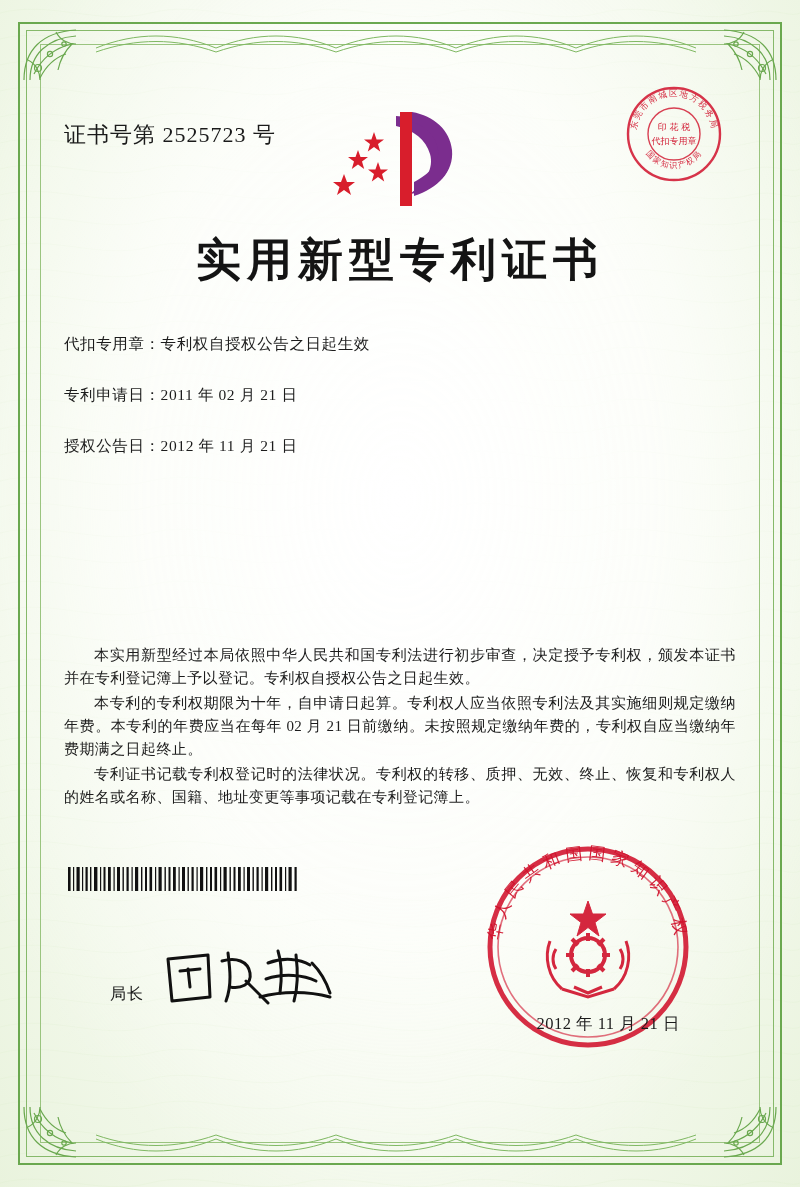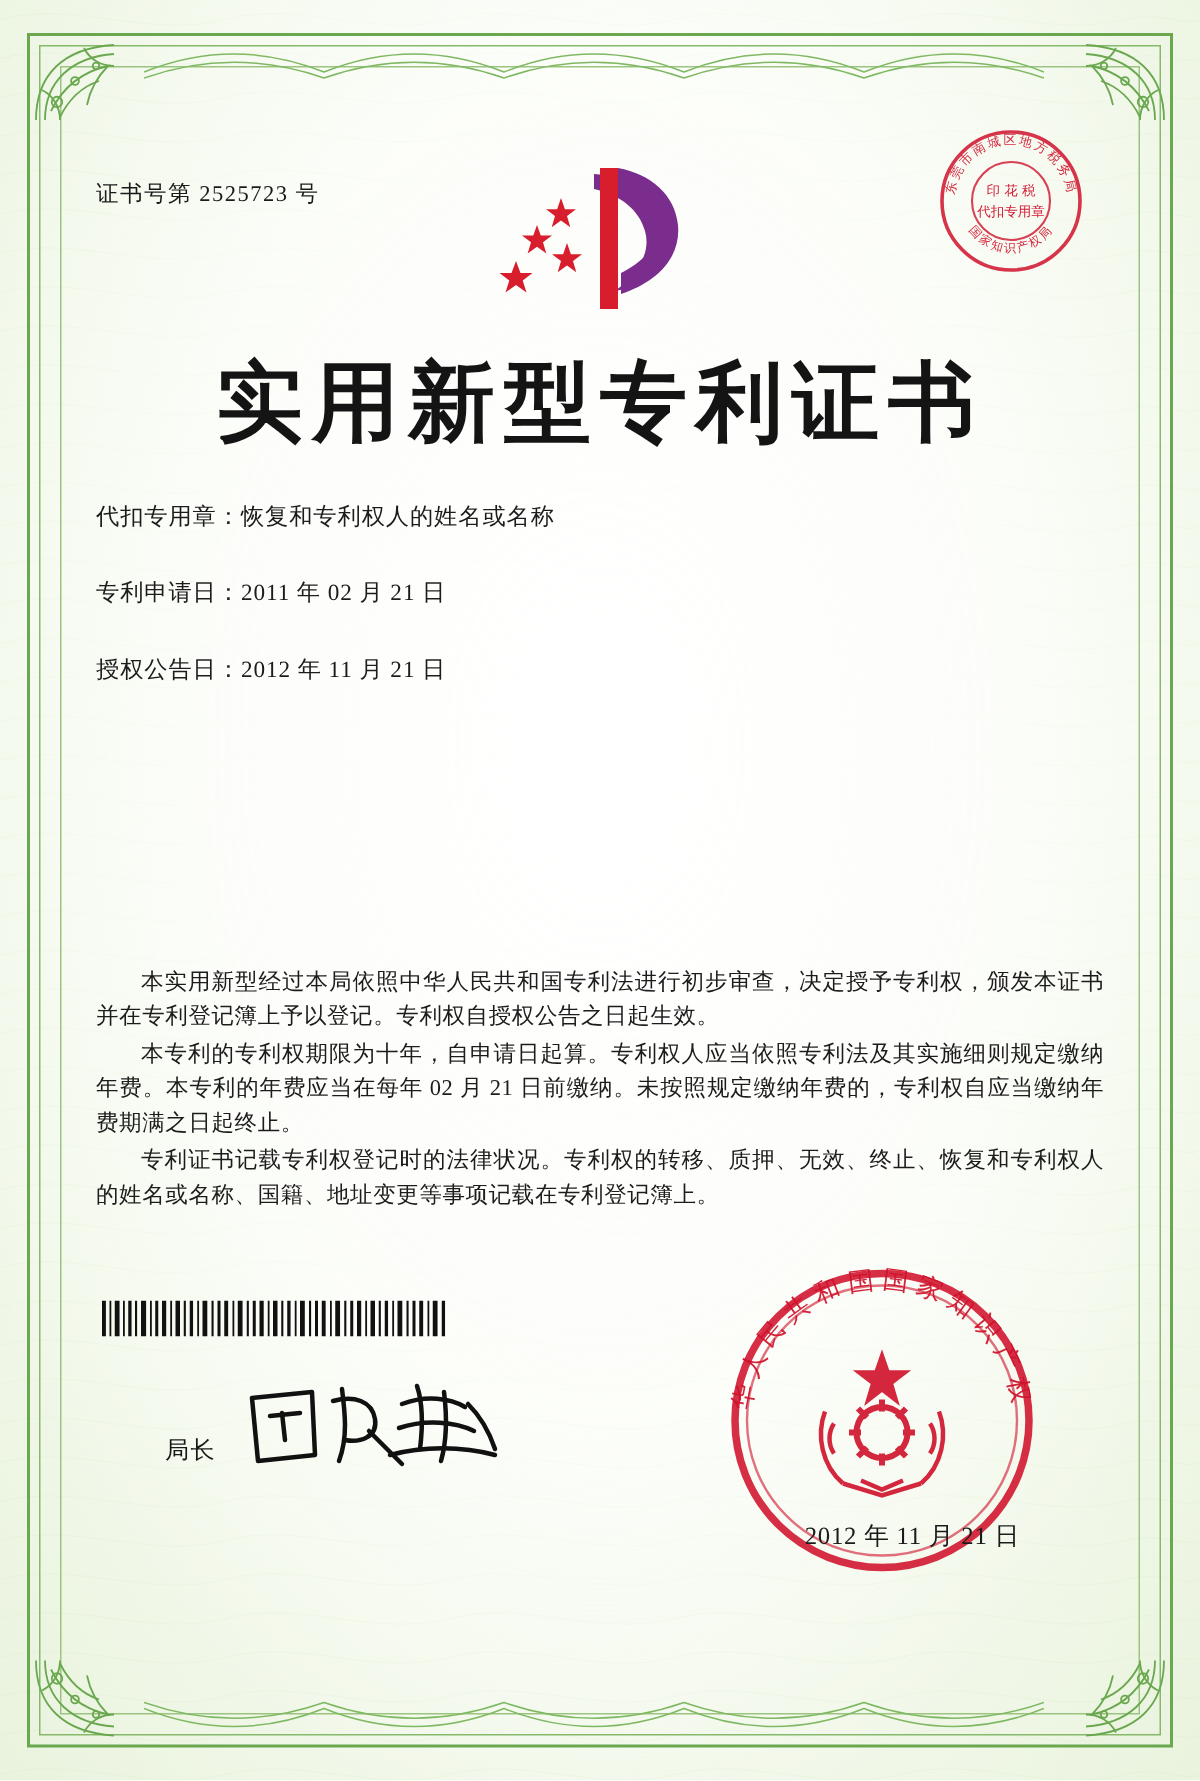--- a/index.html
+++ b/index.html
@@ -80,21 +80,21 @@
     top: 44px;
     right: 40px;
     bottom: 44px;
   }
 
   
   .cert-no {
     position: absolute;
     left: 24px;
     top: 76px;
-    font-size: 15px;
+    font-size: 22px;
     color: #1a1a1a;
     letter-spacing: 1px;
     white-space: nowrap;
   }
 
   
   .logo {
     position: absolute;
     left: 50%;
     top: 62px;
@@ -111,21 +111,21 @@
     width: 104px;
     height: 104px;
   }
 
   .main-title {
     position: absolute;
     left: 0;
     right: 0;
     top: 186px;
     text-align: center;
-    font-size: 58px;
+    font-size: 45px;
     letter-spacing: 6px;
     font-weight: bold;
     color: #141414;
     font-family: "DejaVu Serif", "Liberation Serif", serif;
   }
 
   .fields {
     position: absolute;
     left: 24px;
     right: 24px;
@@ -163,21 +163,21 @@
     left: 28px;
     top: 823px;
     width: 230px;
     height: 24px;
   }
 
   
   .sign-row {
     position: absolute;
     left: 70px;
-    top: 870px;
+    top: 897px;
     display: flex;
     align-items: flex-end;
   }
   .sign-label {
     font-size: 16px;
     color: #161616;
     letter-spacing: 1px;
     padding-bottom: 6px;
   }
   .signature {
@@ -334,21 +334,21 @@
         <textPath href="#arcBot" startOffset="50%" text-anchor="middle">国家知识产权局</textPath>
       </text>
       <text x="52" y="48" text-anchor="middle" font-size="9" fill="#d0112b" opacity="0.95" font-family="'DejaVu Sans', sans-serif">印 花 税</text>
       <text x="52" y="62" text-anchor="middle" font-size="9" fill="#d0112b" opacity="0.95" font-family="'DejaVu Sans', sans-serif">代扣专用章</text>
     </svg>
 
     <div class="main-title">实用新型专利证书</div>
 
     <div class="fields">
       <div class="field">
-        <span class="lbl">代扣专用章：</span><span class="val">恢复和专利权人的姓名或名称</span>
+        <span class="lbl">代扣专用章：</span><span class="val">专利权自授权公告之日起生效</span>
       </div>
       <div class="field">
         <span class="lbl">专利申请日：</span><span class="val">2011 年 02 月 21 日</span>
       </div>
       <div class="field">
         <span class="lbl">授权公告日：</span><span class="val">2012 年 11 月 21 日</span>
       </div>
     </div>
 
     <div class="paragraphs">

